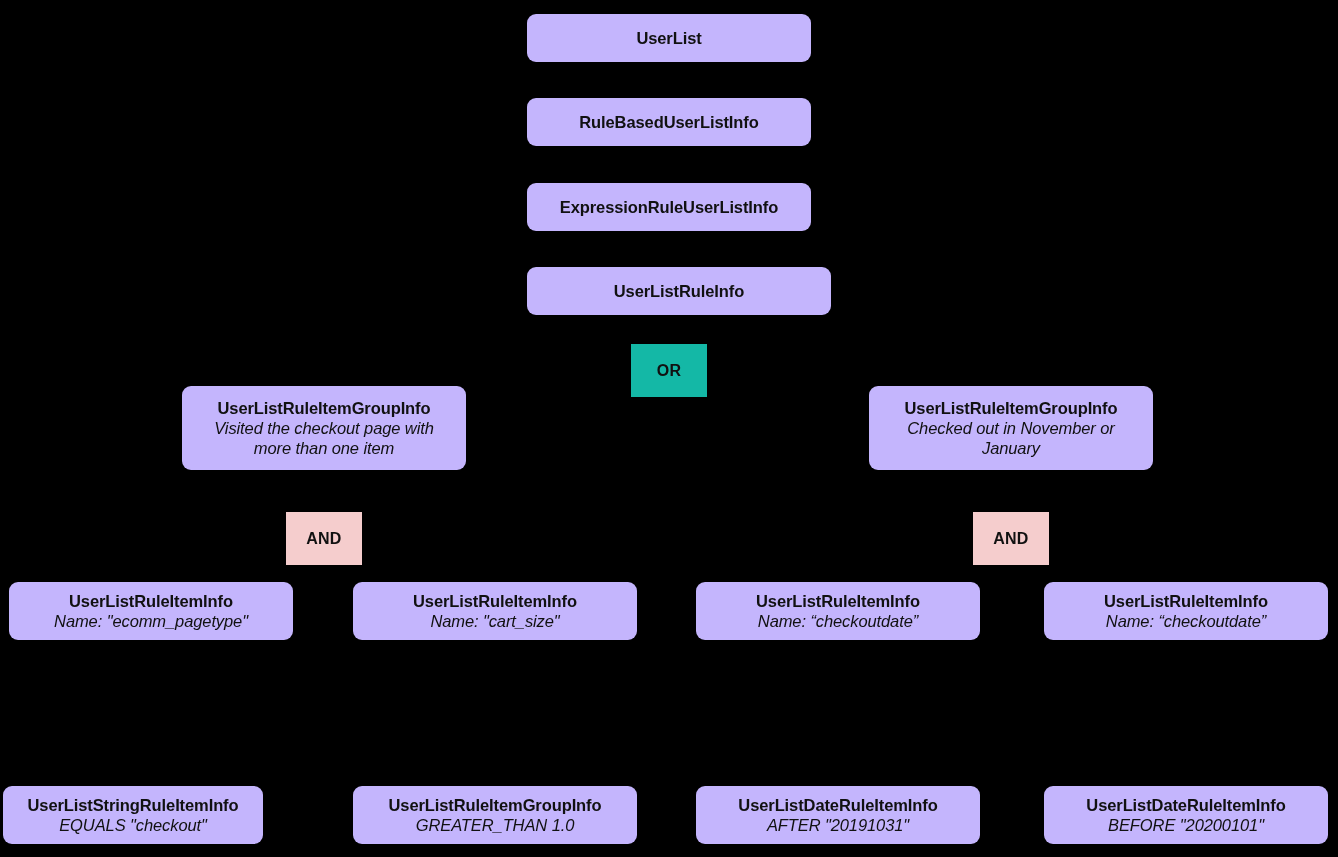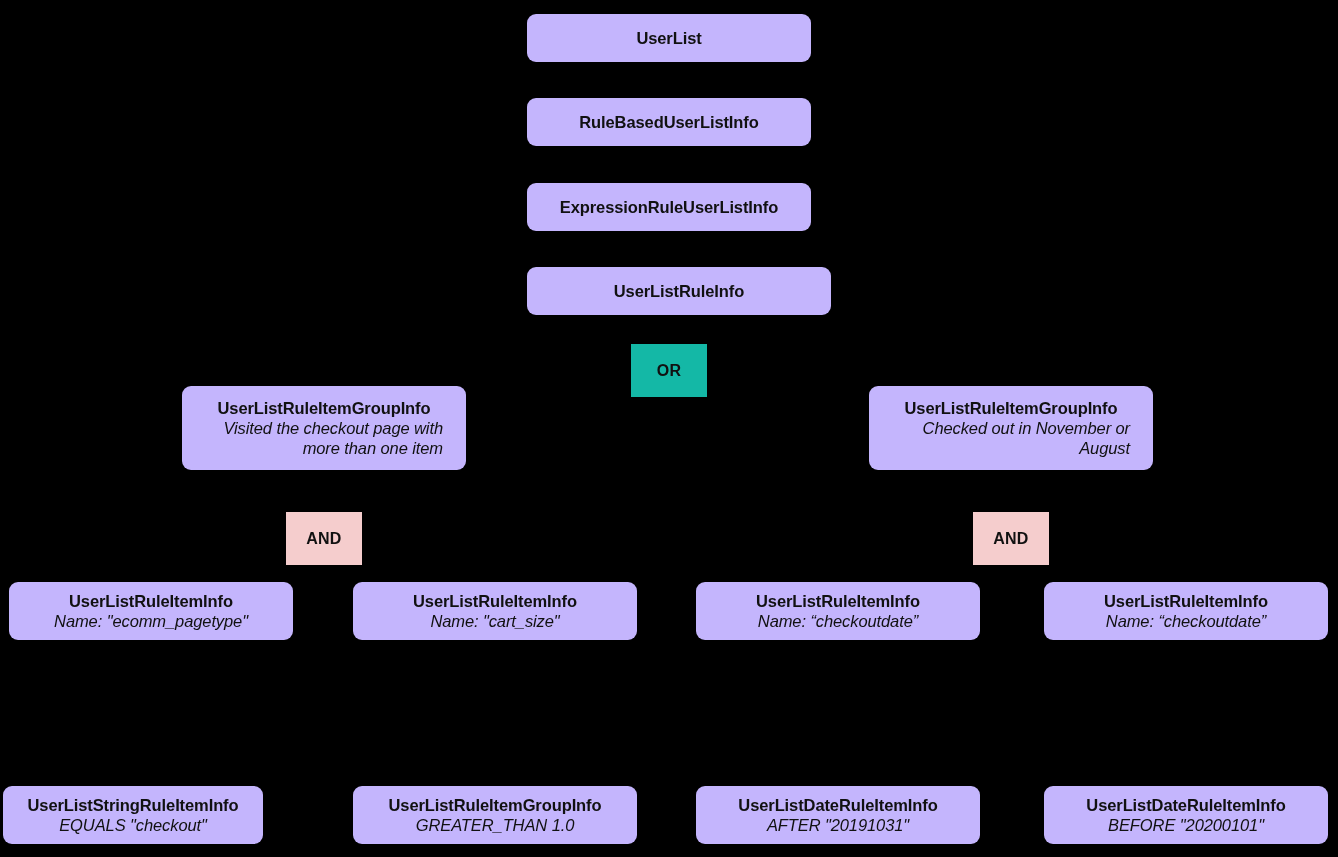--- a/index.html
+++ b/index.html
@@ -58,21 +58,20 @@
     letter-spacing: -0.1px;
     white-space: nowrap;
   }
 
   .detail-line {
     font-style: italic;
     font-size: 16.5px;
     line-height: 20px;
     letter-spacing: -0.1px;
     padding: 0 23px;
-    text-align: right;
   }
 
   .op-label {
     font-weight: bold;
     font-size: 16px;
     line-height: 20px;
     letter-spacing: 0.2px;
   }
 </style>
 </head>
@@ -121,21 +120,21 @@
     <div class="op-label">OR</div>
   </div>
 
   <div class="node class-box" style="left:182px; top:386px; width:284px; height:84px;">
     <div class="title-line">UserListRuleItemGroupInfo</div>
     <div class="detail-line">Visited the checkout page with more than one item</div>
   </div>
 
   <div class="node class-box" style="left:869px; top:386px; width:284px; height:84px;">
     <div class="title-line">UserListRuleItemGroupInfo</div>
-    <div class="detail-line">Checked out in November or August</div>
+    <div class="detail-line">Checked out in November or January</div>
   </div>
 
   <div class="node op-box op-and" style="left:286px; top:512px; width:76px; height:53px;">
     <div class="op-label">AND</div>
   </div>
 
   <div class="node op-box op-and" style="left:973px; top:512px; width:76px; height:53px;">
     <div class="op-label">AND</div>
   </div>
 

